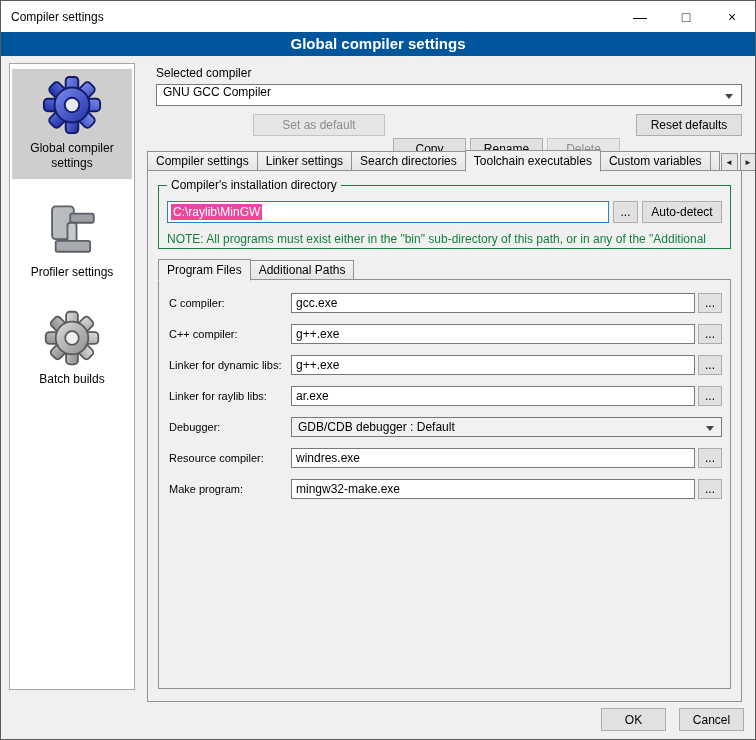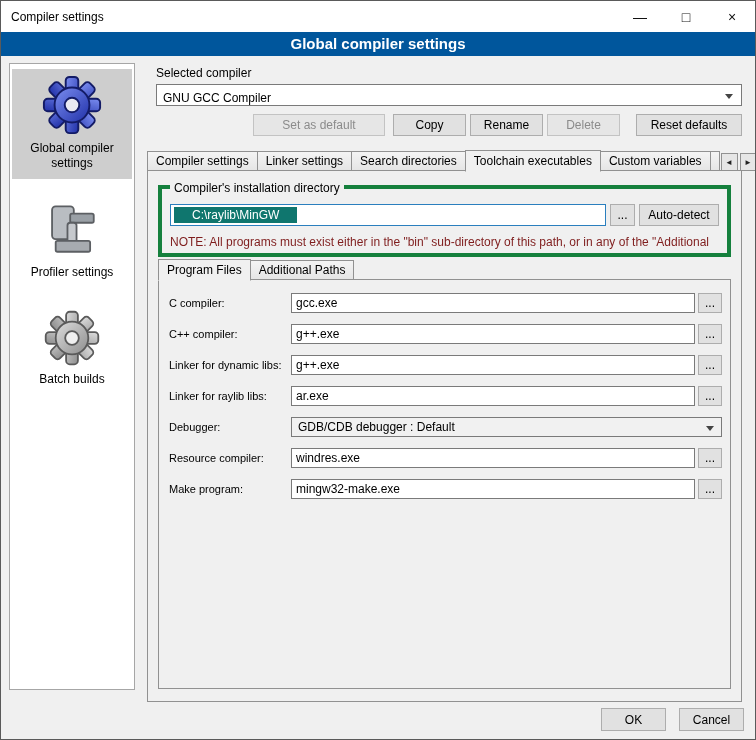--- a/index.html
+++ b/index.html
@@ -24,62 +24,62 @@
              padding-top:5px; }
   .side-item { width:120px; display:flex; flex-direction:column; align-items:center;
                padding:5px 2px 8px; margin-bottom:16px; }
   .side-item.selected { background:#cecece; }
   .side-label { font-size:12px; text-align:center; margin-top:5px; color:#000; line-height:1.25; }
 
   
   .main { position:absolute; left:146px; top:60px; width:595px; height:645px; }
   .sel-label { position:absolute; top:5px; left:9px; font-size:12px; }
   .combo { position:absolute; top:23px; left:9px; right:0; height:22px; background:#fff;
-           border:1px solid #7a7a7a; display:flex; align-items:flex-end; padding:0 24px 0 6px;
+           border:1px solid #7a7a7a; display:flex; align-items:flex-start; padding:0 24px 0 6px;
            font-size:12px; }
   .chev { width:0; height:0; border-left:4px solid transparent; border-right:4px solid transparent;
           border-top:5px solid #444; }
   .combo .chev { position:absolute; right:8px; top:9px; }
 
   .btnrow { position:absolute; top:53px; left:9px; right:0; display:flex;
             justify-content:flex-end; gap:4px; }
   .btn { height:22px; background:#e1e1e1; border:1px solid #adadad; font-size:12px; color:#000;
          display:flex; align-items:center; justify-content:center; padding:0 8px; cursor:default;
          font-family:inherit; }
   .btn.disabled { color:#8b8b8b; background:#e6e6e6; border-color:#c3c3c3; }
   .w-setdef { width:132px; margin-right:4px; }
-  .w-std { width:73px; }
+  .w-std { width:73px;margin-top:24px; }
   .w-reset { width:106px; margin-left:12px; }
 
   
   .tabstrip { position:absolute; top:88px; left:0; right:0; height:22px; display:flex;
               align-items:flex-end; }
   .tab { height:20px; line-height:19px; padding:0 8px; font-size:12px; white-space:nowrap;
          background:linear-gradient(#f4f4f4,#e5e5e5); border:1px solid #919191; margin-right:-1px; }
   .tab.active { height:22px; line-height:21px; background:#f0f0f0; border-bottom:1px solid #f0f0f0;
                 position:relative; z-index:3; margin-bottom:-1px; font-weight:normal; }
   .tab.clip { width:35px; overflow:hidden; padding-right:0; }
   .tabarrows { margin-left:auto; display:flex; align-self:center; margin-top:4px; }
   .tabarrow { width:17px; height:18px; border:1px solid #919191; background:#e6e6e6; font-size:8px;
               color:#222; display:flex; align-items:center; justify-content:center; margin-left:2px; }
 
   
   .panel { position:absolute; top:109px; left:0; right:0; bottom:4px; border:1px solid #919191;
            background:#f0f0f0; z-index:1; }
 
-  .groupbox { position:absolute; top:14px; left:10px; right:10px; height:72px;
-              border:4px solid #15803d; }
+  .groupbox { position:absolute; top:14px; left:10px; right:10px; height:64px;
+              border:1px solid #15803d; }
   .legend { position:absolute; top:-8px; left:8px; background:#f0f0f0; padding:0 4px; font-size:12px; }
   .dirrow { position:absolute; top:15px; left:8px; right:8px; height:22px; display:flex; gap:4px; }
   .dirinput { flex:1; background:#fff; border:1px solid #2a7fbe; display:flex; align-items:center;
               padding:0 3px; font-size:12px; overflow:hidden; }
-  .seltext { background:#0f766e; color:#fff; padding:1px 18px; white-space:pre; }
+  .seltext { background:#ec4899; color:#fff; padding:1px 2px; white-space:pre; }
   .smallbtn { width:25px; }
   .autodetect { width:80px; }
-  .note { position:absolute; top:46px; left:8px; right:0; font-size:12px; color:#7f1d1d;
+  .note { position:absolute; top:46px; left:8px; right:0; font-size:12px; color:#15803d;
           white-space:nowrap; overflow:hidden; }
 
   
   .subtabs { position:absolute; top:88px; left:10px; display:flex; align-items:flex-end; z-index:2; }
   .subpanel { position:absolute; top:108px; left:10px; right:10px; bottom:12px;
               border:1px solid #919191; background:#f0f0f0; }
   .rows { padding:13px 8px 0 10px; }
   .row { display:flex; align-items:center; margin-bottom:11px; }
   .row .lbl { width:122px; font-size:11px; flex:none; }
   .row input.txt { flex:1; height:20px; border:1px solid #7a7a7a; background:#fff; font-size:12px;

